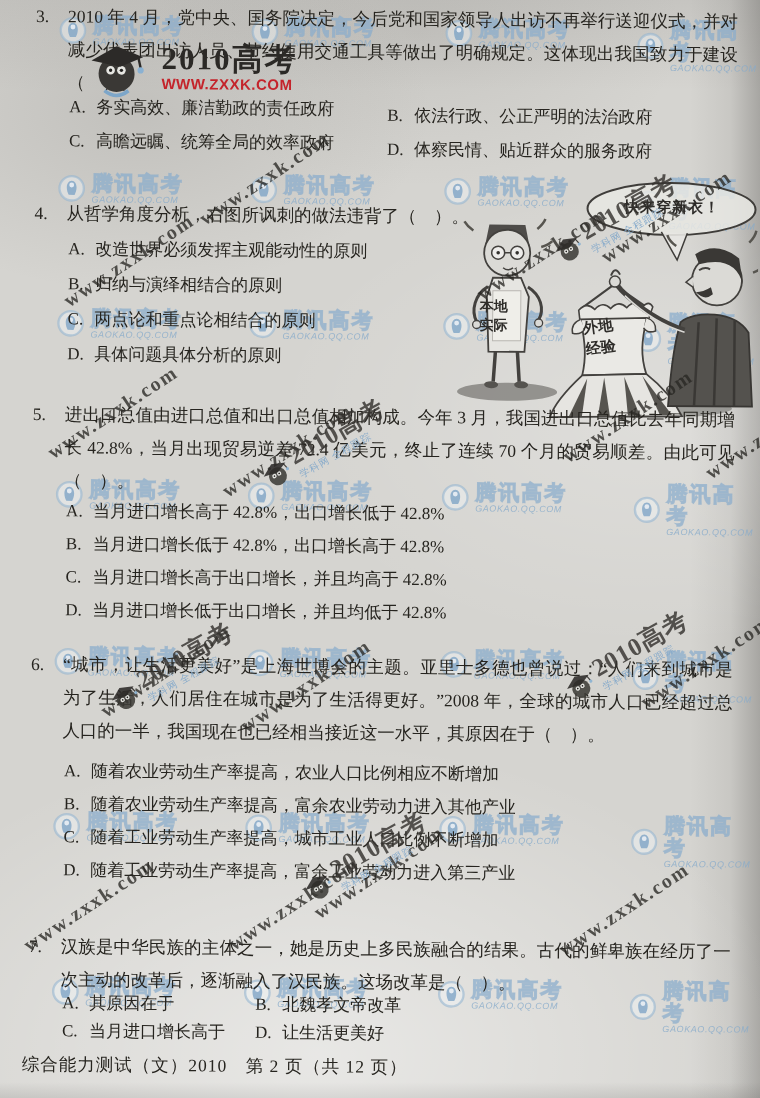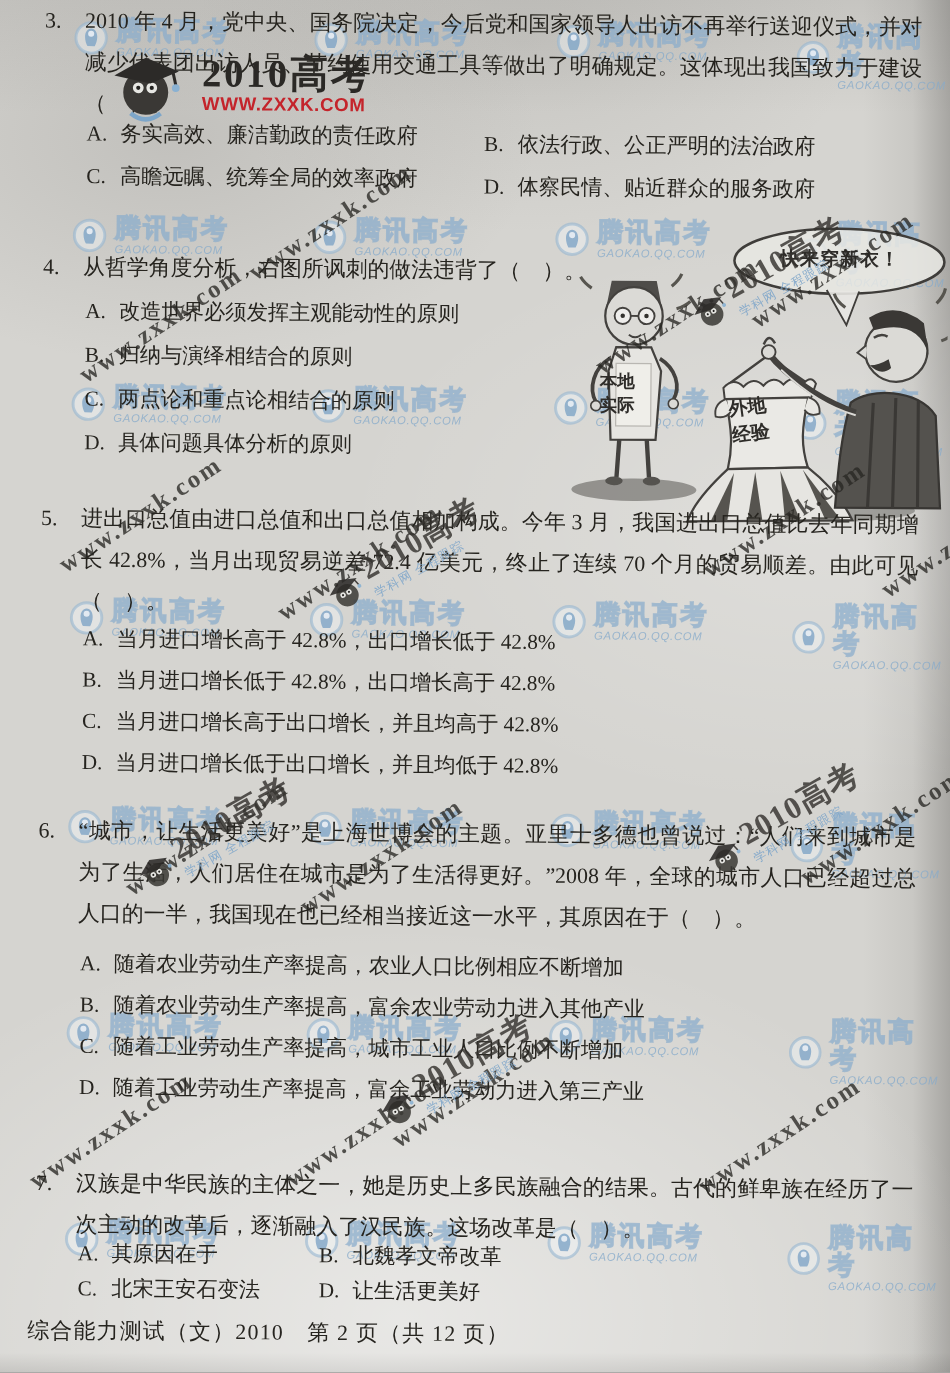--- a/index.html
+++ b/index.html
@@ -554,21 +554,21 @@
       <span class="qnum">7.</span>
       <div class="qtext">汉族是中华民族的主体之一，她是历史上多民族融合的结果。古代的鲜卑族在经历了一次主动的改革后，逐渐融入了汉民族。这场改革是（　）。</div>
     </div>
     <div class="opt" style="left:70px;top:992px">
       <span class="ol">A.</span><span>其原因在于</span>
     </div>
     <div class="opt" style="left:263px;top:992px">
       <span class="ol">B.</span><span>北魏孝文帝改革</span>
     </div>
     <div class="opt" style="left:70px;top:1020px">
-      <span class="ol">C.</span><span>北宋王安石变法</span>
+      <span class="ol">C.</span><span>当月进口增长高于</span>
     </div>
     <div class="opt" style="left:263px;top:1020px">
       <span class="ol">D.</span><span>让生活更美好</span>
     </div>
 
     <div class="footer">综合能力测试（文）2010　第 2 页（共 12 页）</div>
 
     <div id="wm-dark-layer">
   <div class="zx" style="left: 190px; top: 165px;">www.zxxk.com</div>
 

